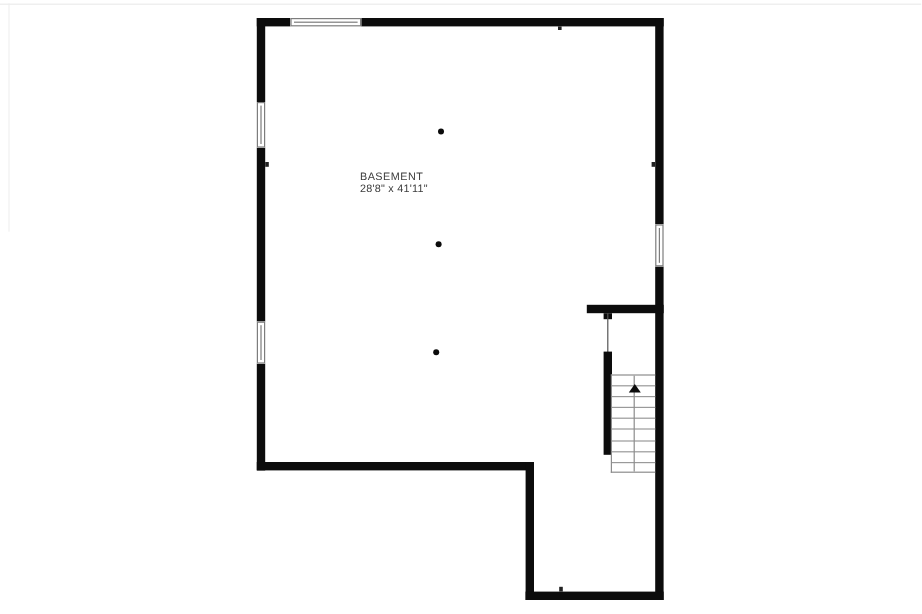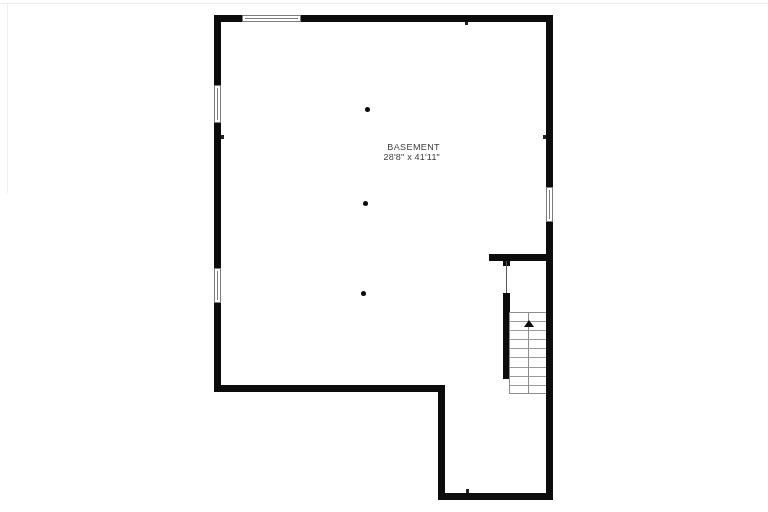--- a/index.html
+++ b/index.html
@@ -52,21 +52,21 @@
 
   
   .column { position: absolute; width: 5px; height: 5px; border-radius: 50%; background: #0c0c0c; }
   #column-1 { left: 365px; top: 107px; }
   #column-2 { left: 363px; top: 201px; }
   #column-3 { left: 361px; top: 291px; }
 
   
   #room-label-block {
     position: absolute; left: 300px; top: 142px; width: 140px;
-    text-align: right; color: #3c3c3c; line-height: 10px;
+    text-align: left; color: #3c3c3c; line-height: 10px;
   }
   #room-name { font-size: 9px; letter-spacing: .4px; }
   #room-dims { font-size: 9px; letter-spacing: .2px; }
 
   
   #staircase { position: absolute; left: 509px; top: 312px; width: 37px; height: 82px;
                border-top: 1px solid #8d8d8d; border-left: 1px solid #8d8d8d; border-bottom: 1px solid #8d8d8d;
                box-sizing: border-box; }
   .tread { position: absolute; left: 0; width: 100%; height: 1px; background: #9a9a9a; }
   .tread:nth-of-type(1) { top: 8px;  }

